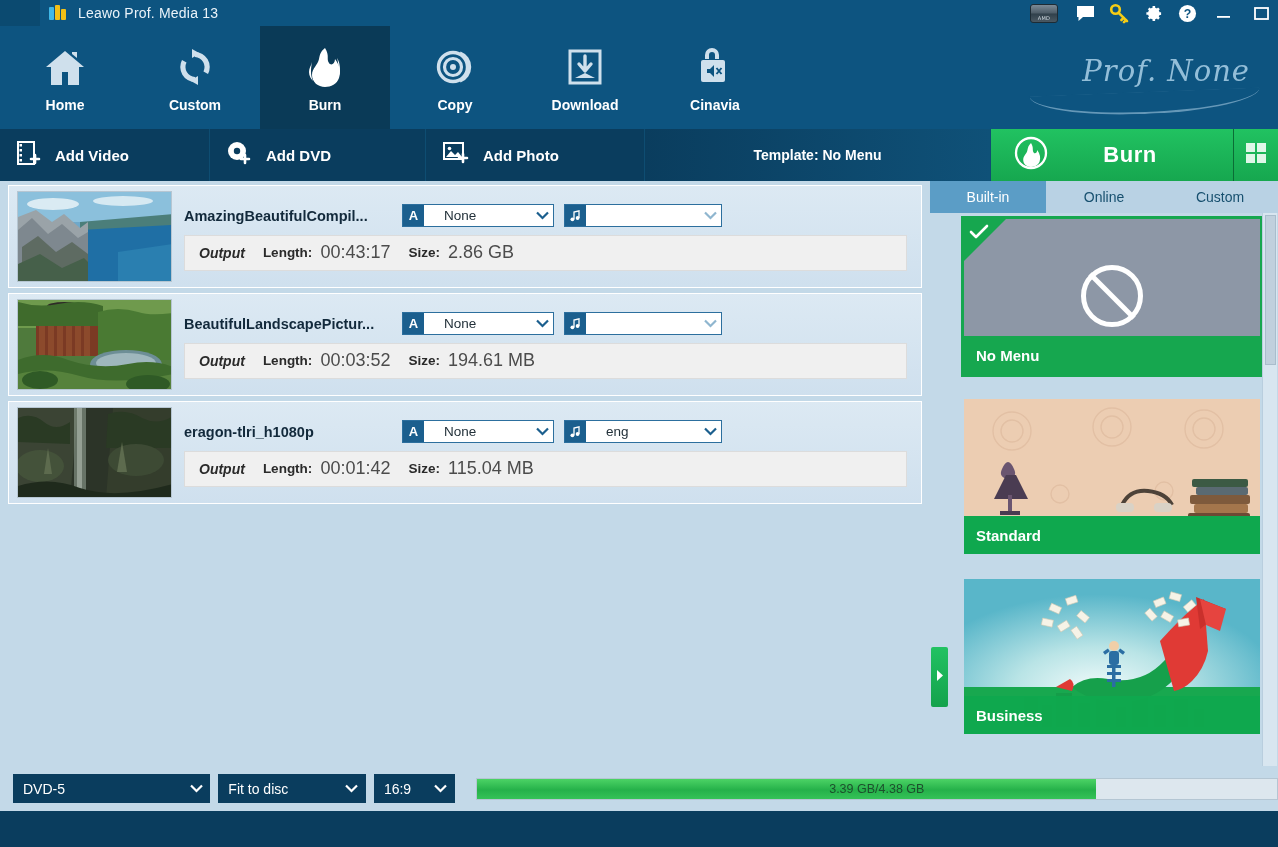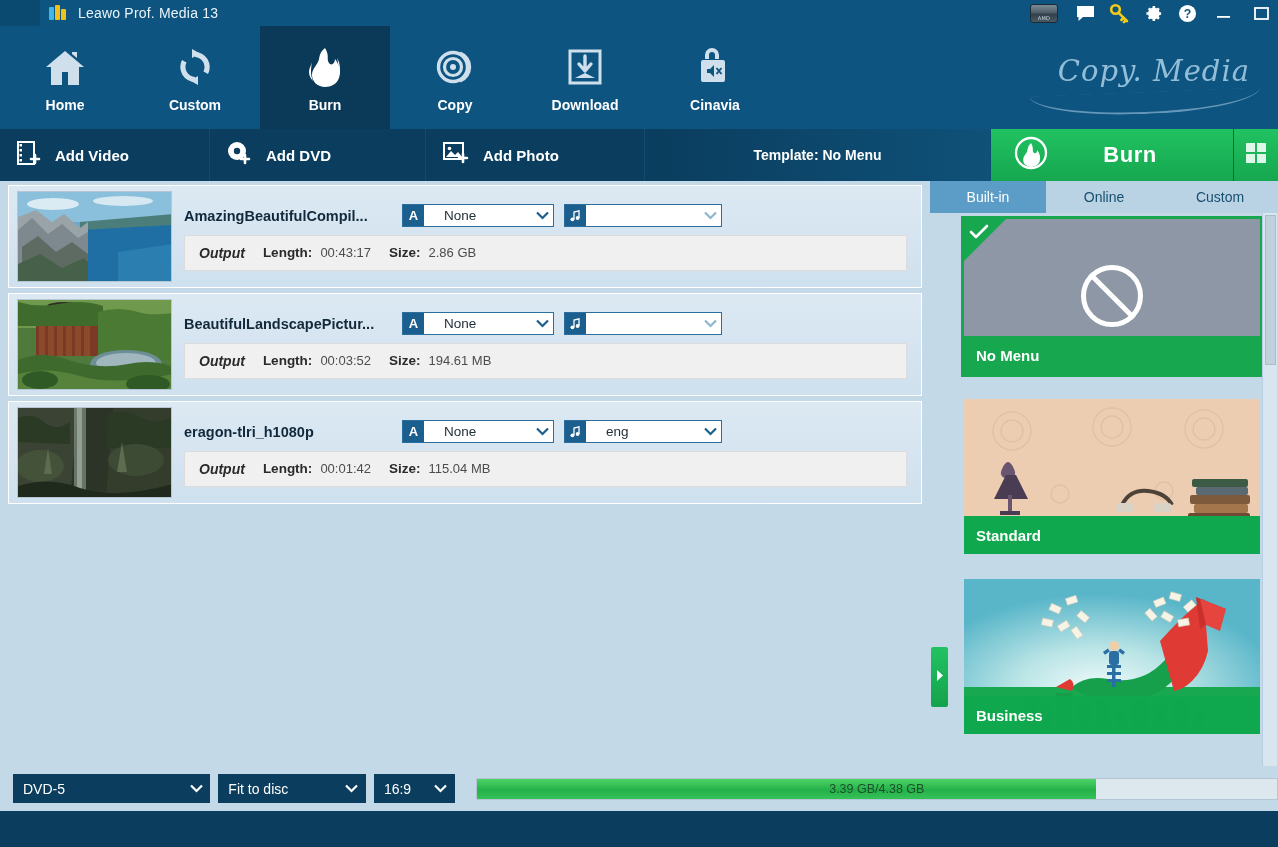--- a/index.html
+++ b/index.html
@@ -160,21 +160,21 @@
     width: 22px; display: flex; align-items: center; justify-content: center;
   }
   .sel-sub { width: 152px; margin-left: 6px; }
   .sel-aud { width: 158px; margin-left: 10px; }
   .outbox {
     margin-top: 6px; height: 36px; background: #f0f0f0; border: 1px solid #dcdcdc;
     display: flex; align-items: center; padding-left: 14px; gap: 8px;
   }
   .outbox .olab { font-size: 14px; font-weight: bold; font-style: italic; color: #2a2a2a; }
   .outbox .k { font-size: 13.5px; font-weight: bold; color: #2a2a2a; margin-left: 10px; }
-  .outbox .v { font-size: 13px; color: #4c4c4c; }
+  .outbox .v { font-size: 18px; color: #4c4c4c; }
 
   
   .collapse {
     position: absolute; left: 931px; top: 466px; width: 17px; height: 60px;
     background: linear-gradient(180deg,#22c262 0%,#14a24c 100%);
     border-radius: 2px; display: flex; align-items: center; justify-content: center;
     cursor: pointer; z-index: 5;
   }
 
   
@@ -384,21 +384,21 @@
           <path d="M13 10 a7 7 0 0 1 14 0 v4 h-4 v-4 a3 3 0 0 0 -6 0 v4 h-4 z" fill="#cfe0ec"></path>
           <rect x="9" y="15" width="24" height="22" rx="2" fill="#cfe0ec"></rect>
           <path d="M15 24 h3 l4 -4 v12 l-4 -4 h-3 z" fill="#0d5480"></path>
           <path d="M24.5 23 l5 6 M29.5 23 l-5 6" stroke="#0d5480" stroke-width="1.9"></path>
         </svg>
       </div>
       <div class="nlbl">Cinavia</div>
     </div>
 
     <div class="brand">
-      <div class="btxt">Copy. Media</div>
+      <div class="btxt">Prof. None</div>
       <div class="swoosh"></div>
     </div>
   </div>
 
   <div class="toolbar">
 
     <div class="tb-item tb-addvideo">
       <span>
         <svg width="25" height="26" viewBox="0 0 25 26">
           <rect x="2" y="2" width="16" height="22" fill="none" stroke="#fff" stroke-width="2"></rect>

